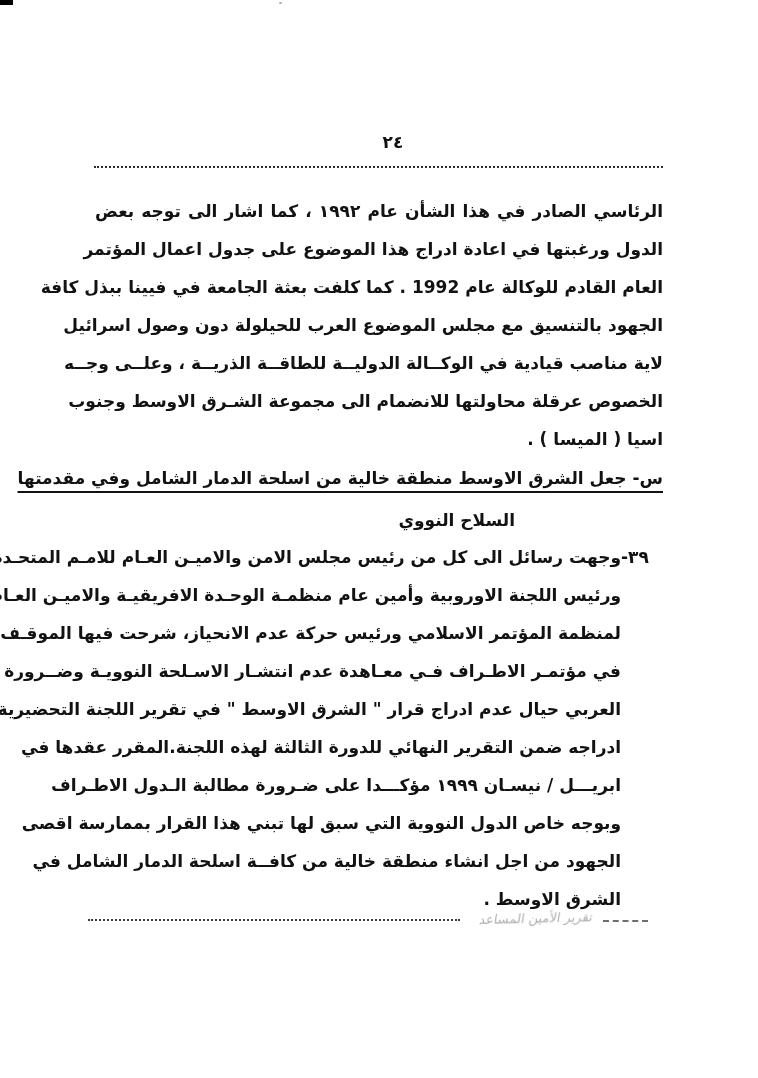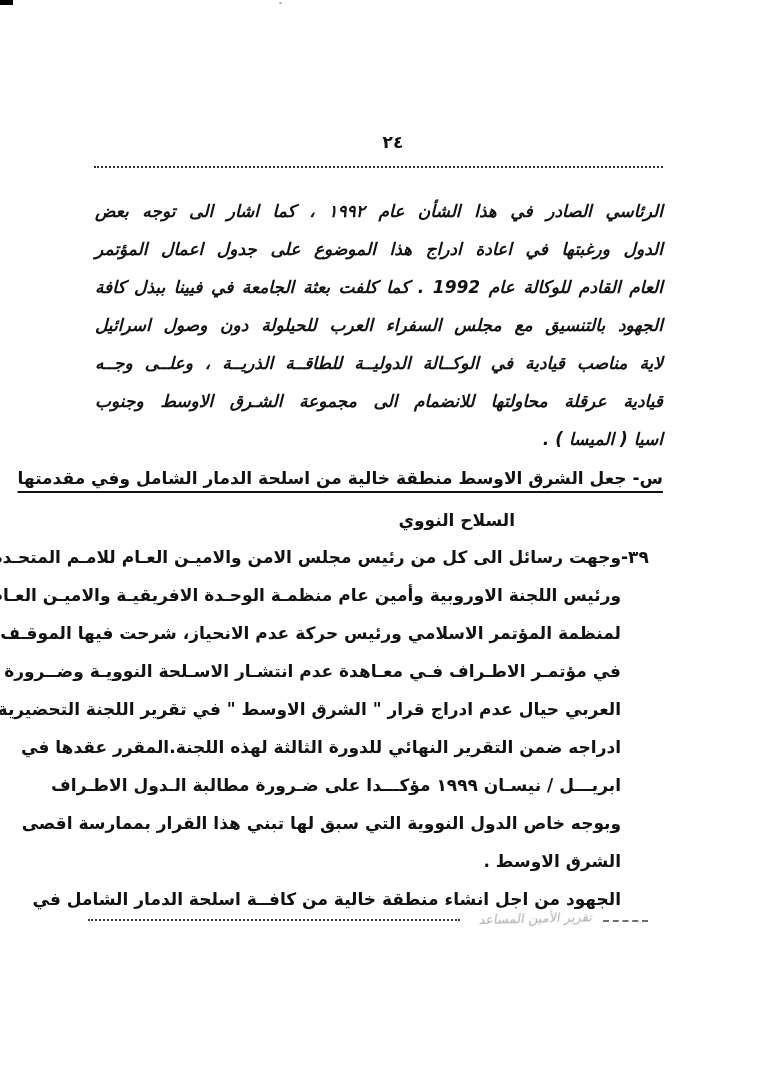--- a/index.html
+++ b/index.html
@@ -22,21 +22,21 @@
   }
   
   .ln{
     direction:rtl;height:38px;line-height:38px;
     font-size:17px;font-weight:700;
     text-align:justify;text-align-last:justify;
     overflow:visible;white-space:nowrap;
   }
   .ln-end{text-align-last:right;}
   
-  #opening-paragraph{left:95px;top:192px;width:568px;font-style:italic;}
+  #opening-paragraph{left:95px;top:192px;width:568px;}
   #section-heading{left:95px;top:458px;width:568px;}
   #section-heading .h1{
     direction:rtl;height:42px;line-height:40px;font-size:17px;font-weight:700;
     text-align:justify;text-align-last:justify;white-space:nowrap;
     text-decoration:underline;text-underline-offset:7px;text-decoration-thickness:1.5px;
   }
   #section-heading .h2{
     direction:rtl;height:40px;line-height:40px;font-size:17px;font-weight:700;
     text-align:right;padding-left:0;padding-right:148px;box-sizing:border-box;
   }
@@ -69,42 +69,42 @@
 <div class="abs" id="corner-mark"></div>
 <div class="abs" id="speck"></div>
 
 <div class="abs" id="page-number">٢٤</div>
 <div class="abs" id="header-separator"></div>
 
 <div class="abs" id="opening-paragraph">
   <div class="ln">الرئاسي الصادر في  هذا الشأن عام ١٩٩٢ ، كما اشار الى توجه بعض</div>
   <div class="ln">الدول ورغبتها في اعادة ادراج هذا  الموضوع على جدول اعمال المؤتمر</div>
   <div class="ln">العام القادم للوكالة عام 1992 . كما كلفت بعثة الجامعة في  فيينا ببذل كافة</div>
-  <div class="ln">الجهود بالتنسيق مع مجلس السفراء العرب للحيلولة دون وصول اسرائيل</div>
+  <div class="ln">الجهود بالتنسيق مع مجلس الموضوع العرب للحيلولة دون وصول اسرائيل</div>
   <div class="ln">لاية مناصب قيادية في الوكــالة الدوليــة للطاقــة الذريــة ، وعلــى وجــه</div>
-  <div class="ln">قيادية عرقلة محاولتها للانضمام الى مجموعة الشـرق الاوسط وجنوب</div>
+  <div class="ln">الخصوص عرقلة محاولتها للانضمام الى مجموعة الشـرق الاوسط وجنوب</div>
   <div class="ln ln-end">اسيا ( الميسا ) .</div>
 </div>
 
 <div class="abs" id="section-heading">
   <div class="h1">س- جعل الشرق الاوسط منطقة خالية من اسلحة الدمار الشامل وفي مقدمتها</div>
   <div class="h2"><span>السلاح النووي</span></div>
 </div>
 
 <div class="abs" id="item-39">
   <div class="num">٣٩-</div>
   <div class="body">
     <div class="ln">وجهت رسائل الى كل من رئيس مجلس الامن والاميـن العـام للامـم المتحـدة</div>
     <div class="ln">ورئيس اللجنة الاوروبية وأمين عام  منظمـة الوحـدة الافريقيـة والاميـن العـام</div>
     <div class="ln">لمنظمة المؤتمر الاسلامي ورئيس حركة عدم الانحياز، شرحت فيها الموقـف</div>
     <div class="ln">في مؤتمـر الاطـراف فـي معـاهدة عدم انتشـار الاسـلحة النوويـة وضــرورة</div>
     <div class="ln">العربي حيال عدم ادراج قرار " الشرق الاوسط " في تقرير اللجنة التحضيرية</div>
     <div class="ln">ادراجه ضمن التقرير النهائي  للدورة الثالثة لهذه اللجنة.المقرر عقدها في</div>
     <div class="ln">ابريـــل / نيسـان ١٩٩٩ مؤكـــدا على ضـرورة مطالبة الـدول الاطـراف</div>
     <div class="ln">وبوجه خاص الدول النووية التي سبق لها تبني هذا القرار بممارسة اقصى</div>
+    <div class="ln">الجهود من اجل  انشاء منطقة خالية من كافــة اسلحة الدمار الشامل في</div>
     <div class="ln ln-end">الشرق الاوسط .</div>
-    <div class="ln">الجهود من اجل  انشاء منطقة خالية من كافــة اسلحة الدمار الشامل في</div>
   </div>
 </div>
 
 <div class="abs" id="footer-separator"></div>
 <div class="abs" id="footer-annotation">تقرير الأمين المساعد</div>
 <div class="abs" id="footer-dashes"></div>
 
 </body></html>

